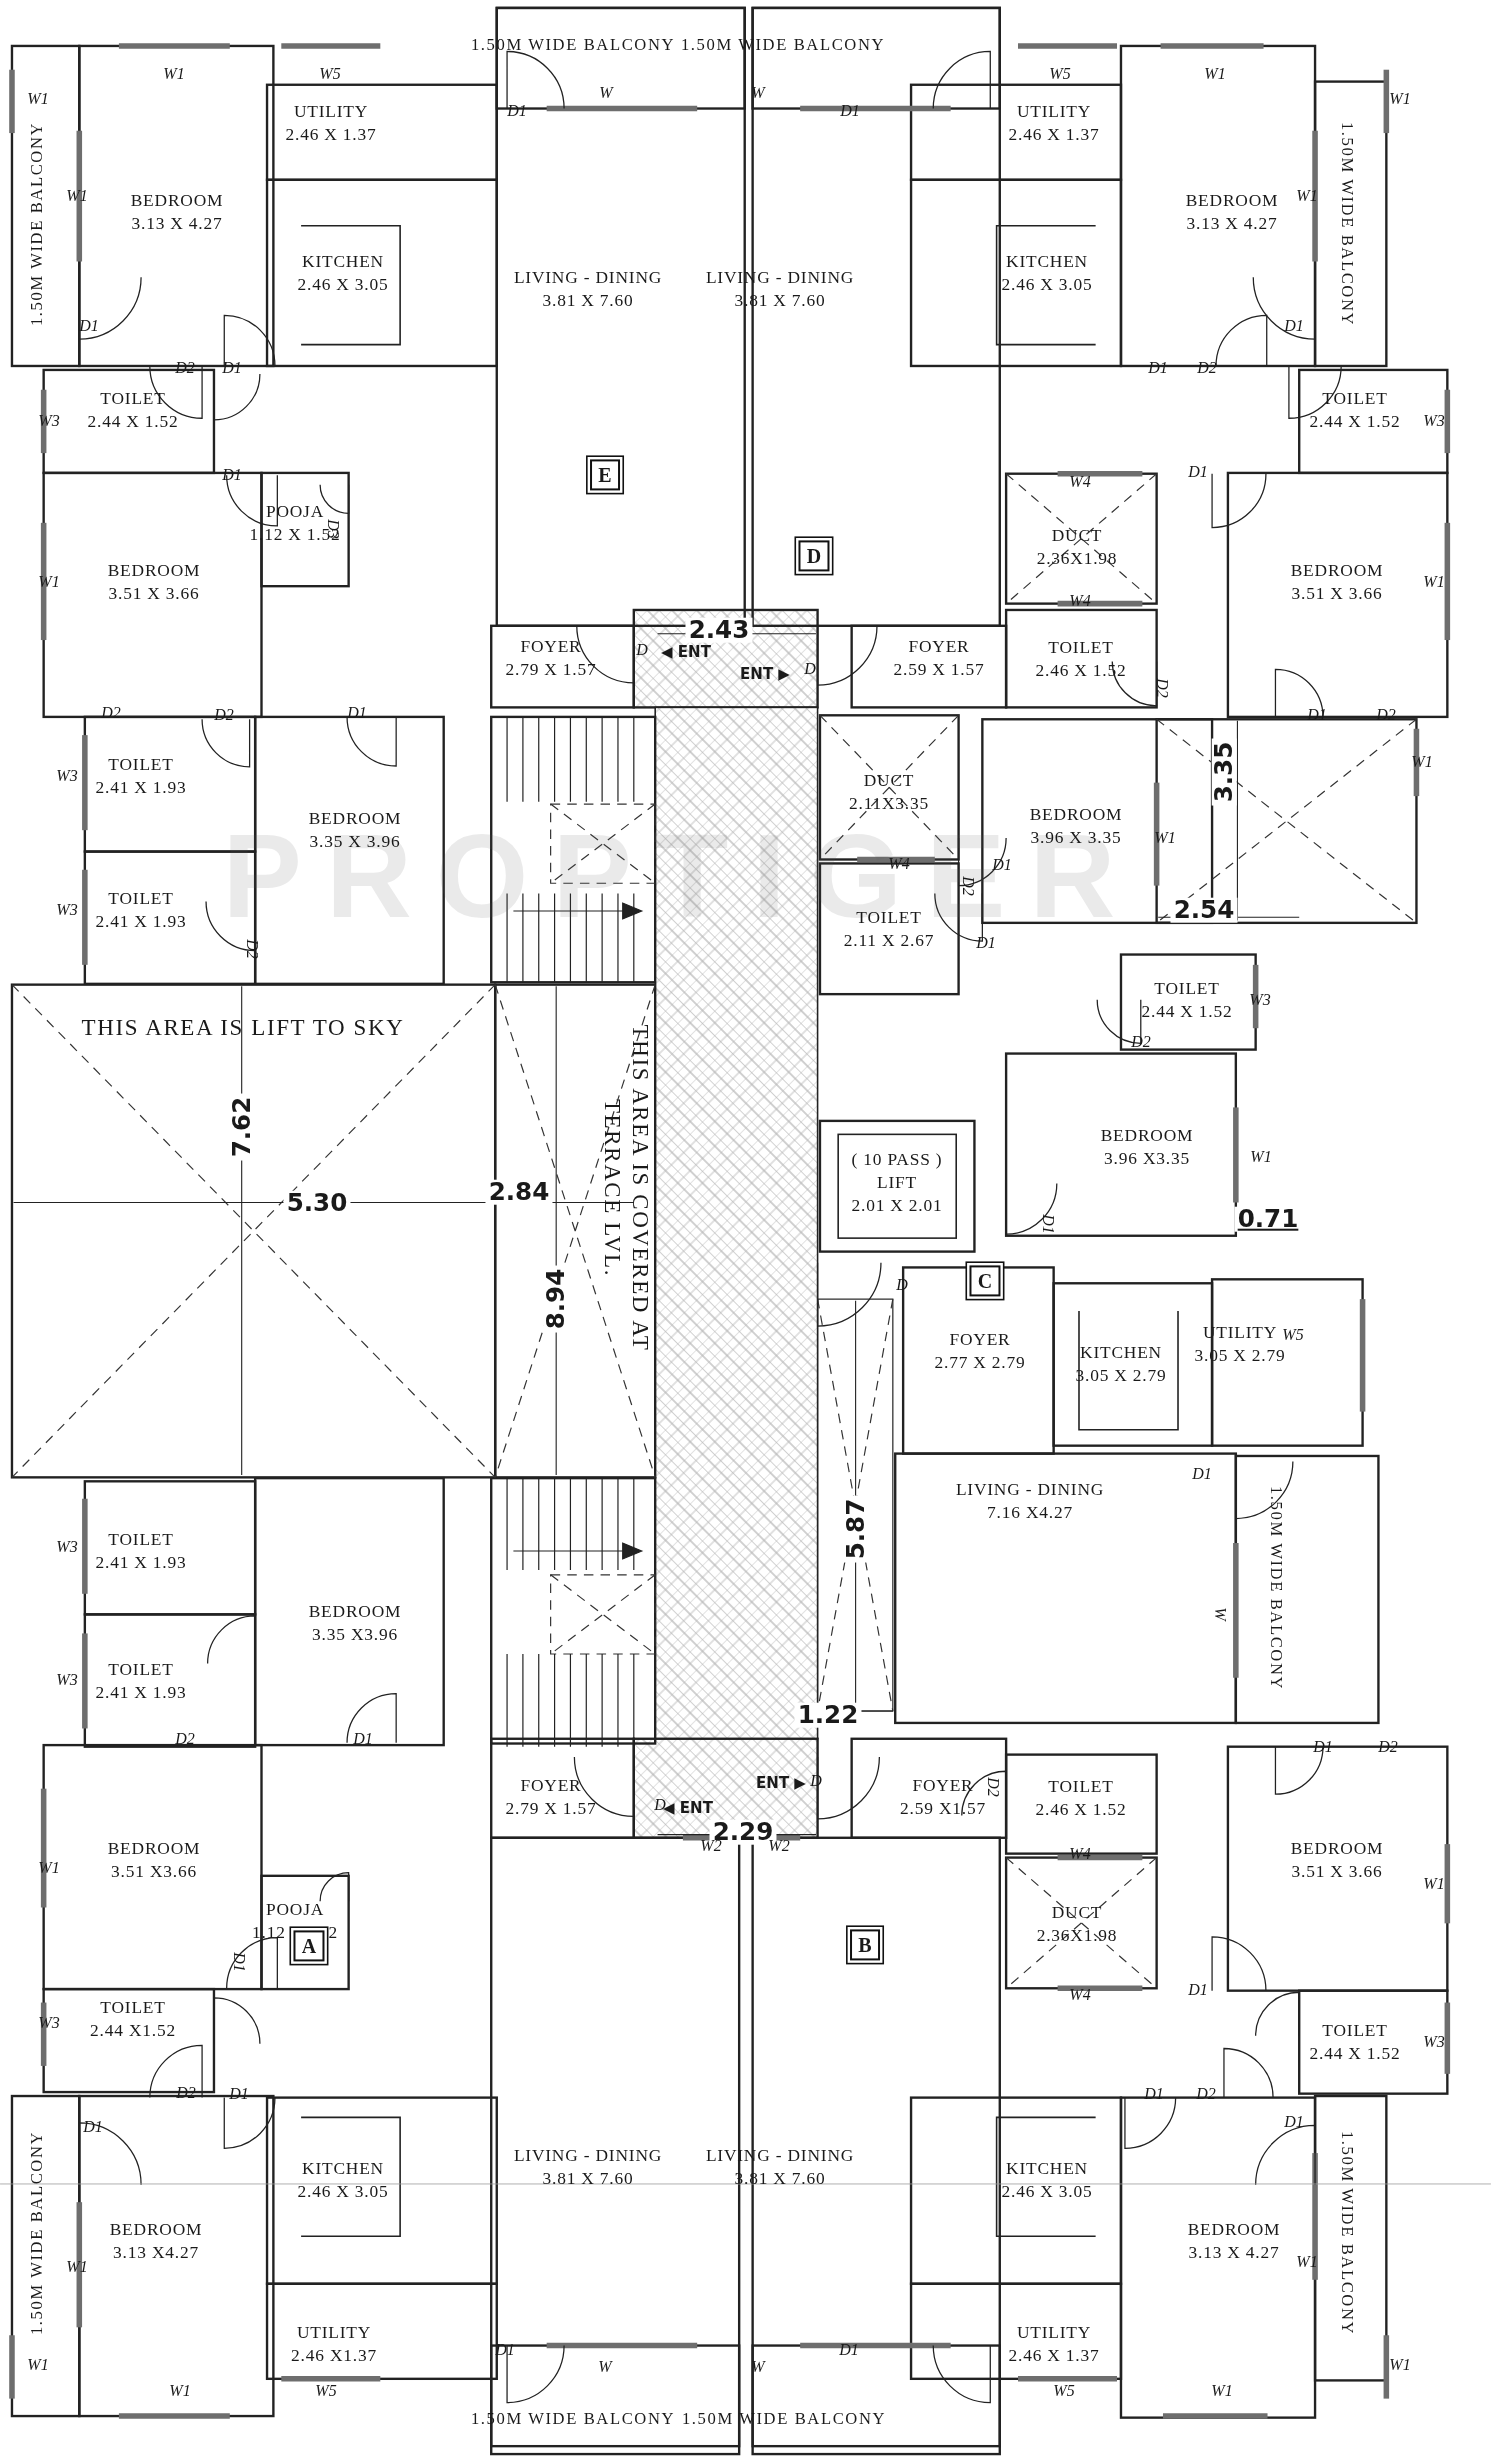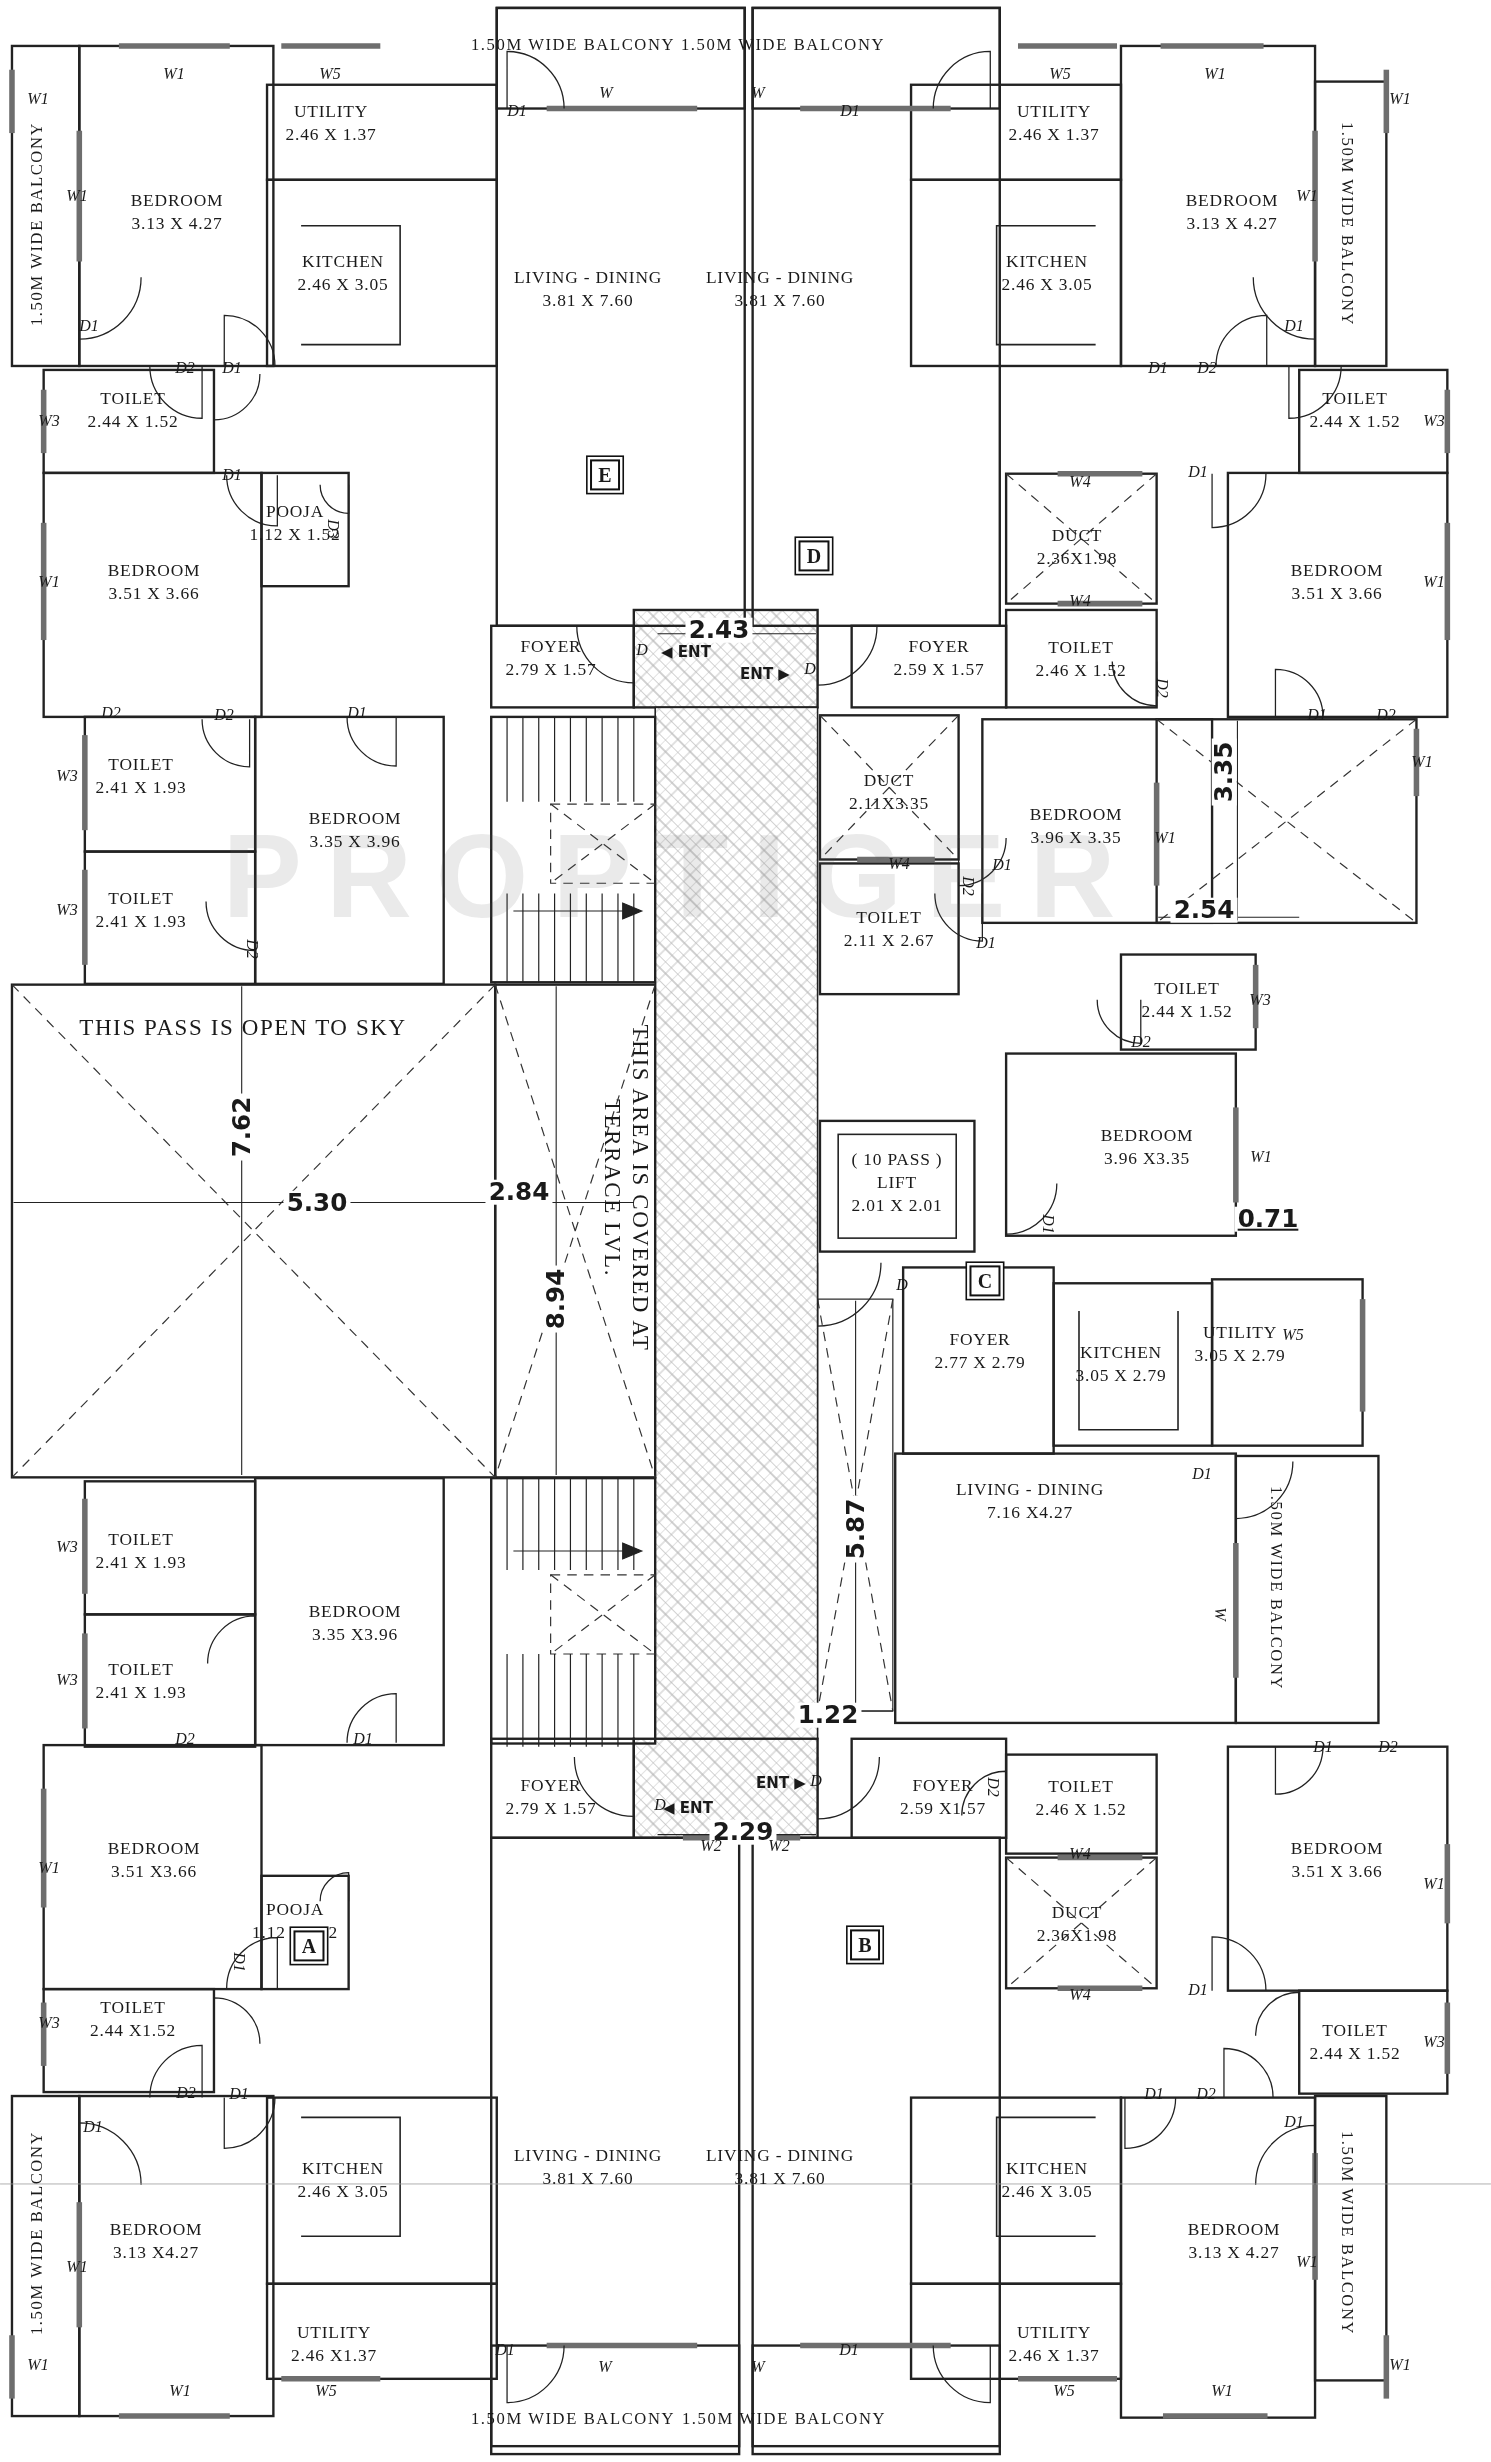--- a/index.html
+++ b/index.html
@@ -357,21 +357,21 @@
 3.13 X 4.27</div>
       <div class="lbl balcony" style="left: 573px; top: 45px; transform: translate(-50%, -50%);">1.50M WIDE BALCONY</div>
       <div class="lbl balcony" style="left: 783px; top: 45px; transform: translate(-50%, -50%);">1.50M WIDE BALCONY</div>
       <div class="lbl balcony" style="left: 37px; top: 224px; transform: translate(-50%, -50%) rotate(-90deg);">1.50M WIDE BALCONY</div>
       <div class="lbl balcony" style="left: 1347px; top: 224px; transform: translate(-50%, -50%) rotate(90deg);">1.50M WIDE BALCONY</div>
       <div class="lbl balcony" style="left: 1276px; top: 1588px; transform: translate(-50%, -50%) rotate(90deg);">1.50M WIDE BALCONY</div>
       <div class="lbl balcony" style="left: 573px; top: 2419px; transform: translate(-50%, -50%);">1.50M WIDE BALCONY</div>
       <div class="lbl balcony" style="left: 784px; top: 2419px; transform: translate(-50%, -50%);">1.50M WIDE BALCONY</div>
       <div class="lbl balcony" style="left: 37px; top: 2233px; transform: translate(-50%, -50%) rotate(-90deg);">1.50M WIDE BALCONY</div>
       <div class="lbl balcony" style="left: 1347px; top: 2233px; transform: translate(-50%, -50%) rotate(90deg);">1.50M WIDE BALCONY</div>
-      <div class="lbl note" style="left: 243px; top: 1028px; transform: translate(-50%, -50%);">THIS PASS IS OPEN TO SKY</div>
+      <div class="lbl note" style="left: 243px; top: 1028px; transform: translate(-50%, -50%);">THIS AREA IS LIFT TO SKY</div>
       <div class="lbl note" style="left: 640px; top: 1188px; transform: translate(-50%, -50%) rotate(90deg);">THIS AREA IS COVERED AT</div>
       <div class="lbl note" style="left: 612px; top: 1188px; transform: translate(-50%, -50%) rotate(90deg);">TERRACE  LVL.</div>
       <div class="lbl dim" style="left: 242px; top: 1127px; transform: translate(-50%, -50%) rotate(-90deg);">7.62</div>
       <div class="lbl dim" style="left: 317px; top: 1203px; transform: translate(-50%, -50%);">5.30</div>
       <div class="lbl dim" style="left: 519px; top: 1192px; transform: translate(-50%, -50%);">2.84</div>
       <div class="lbl dim" style="left: 556px; top: 1299px; transform: translate(-50%, -50%) rotate(-90deg);">8.94</div>
       <div class="lbl dim" style="left: 719px; top: 630px; transform: translate(-50%, -50%);">2.43</div>
       <div class="lbl dim" style="left: 1224px; top: 772px; transform: translate(-50%, -50%) rotate(-90deg);">3.35</div>
       <div class="lbl dim" style="left: 1204px; top: 910px; transform: translate(-50%, -50%);">2.54</div>
       <div class="lbl dim" style="left: 1268px; top: 1219px; transform: translate(-50%, -50%); text-decoration: underline;">0.71</div>

